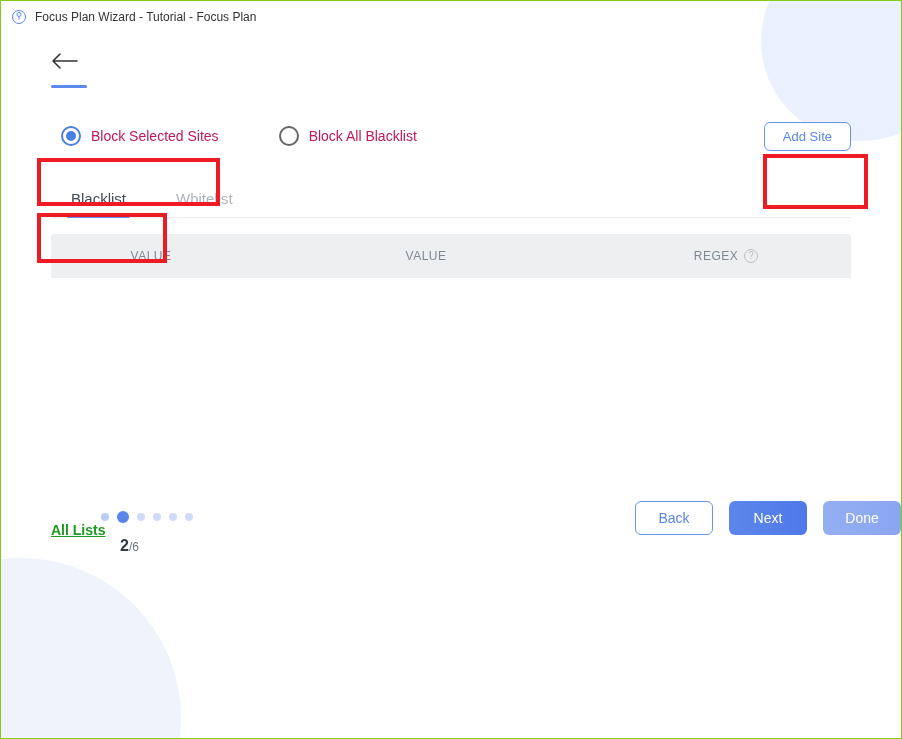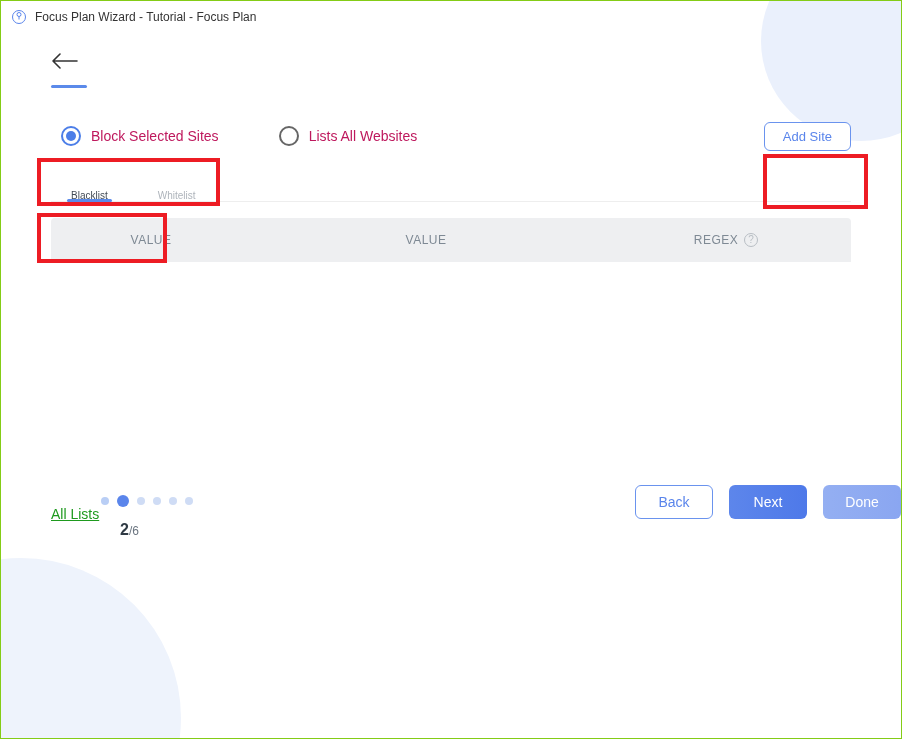--- a/index.html
+++ b/index.html
@@ -22,33 +22,33 @@
   .radio-item.selected .dot { width: 10px; height: 10px; background: #4c7ee8; border-radius: 50%; }
   .radio-item .label { font-size: 14px; color: #be185d; }
   .add-site-btn { margin-left: auto; border: 1px solid #6a93ee; color: #5a85eb; background: #fff; border-radius: 6px; padding: 6px 18px; font-size: 13px; cursor: pointer; }
 
   .highlight-red { position: absolute; border: 4px solid #ed1c24; pointer-events: none; z-index: 50; }
   .hl1 { left: 36px; top: 157px; width: 183px; height: 48px; }
   .hl2 { left: 36px; top: 212px; width: 130px; height: 50px; }
   .hl3 { left: 762px; top: 153px; width: 105px; height: 55px; }
 
   .tabs { display: flex; gap: 50px; border-bottom: 1px solid #eee; padding: 0 20px; }
-  .tab { font-size: 10px; color: #aeb4bb; padding: 8px 0 0; cursor: pointer; position: relative; }
+  .tab { font-size: 15px; color: #aeb4bb; padding: 8px 0 10px; cursor: pointer; position: relative; }
   .tab.active { color: #414a55; }
   .tab.active::after { content: ""; position: absolute; left: -4px; right: -4px; bottom: -1px; height: 3px; background: #5b8aea; border-radius: 2px; }
 
   .table-wrap { margin-top: 16px; border-radius: 4px; overflow: hidden; background: #fff; }
   .table-header { background: #eeeff1; height: 44px; display: flex; align-items: center; color: #7e8994; font-size: 12px; letter-spacing: 0.5px; }
   .th-type  { flex: 0 0 200px; text-align: center; }
   .th-value { flex: 1; text-align: center; }
   .th-regex { flex: 0 0 250px; text-align: center; display: flex; align-items: center; justify-content: center; gap: 6px; }
   .qmark { width: 14px; height: 14px; border: 1px solid #b8bec4; border-radius: 50%; font-size: 10px; line-height: 12px; color: #b8bec4; display: inline-flex; align-items: center; justify-content: center; }
   .table-body { height: 230px; background: #fff; }
 
-  .all-lists { margin-top: 14px; color: #1e9a1e; font-size: 14px; font-weight: 400; text-decoration: underline; cursor: pointer; display: inline-block; }
+  .all-lists { margin-top: 14px; color: #1e9a1e; font-size: 14px; font-weight: 700; text-decoration: underline; cursor: pointer; display: inline-block; }
 
   .footer { position: absolute; left: 50px; right: 50px; bottom: 28px; }
   .step-dots { display: flex; align-items: center; gap: 8px; margin-bottom: 14px; }
   .d { width: 8px; height: 8px; border-radius: 50%; background: #cfdcf5; }
   .d.past { background: #b9cef5; }
   .d.current { width: 12px; height: 12px; background: #5a85eb; }
   .step-count { font-size: 16px; color: #2f3a44; font-weight: 600; margin-left: 19px; }
   .step-count .total { font-size: 12px; color: #6b7580; font-weight: 400; }
 
   .buttons { position: absolute; right: 0; bottom: 20px; display: flex; gap: 16px; }
@@ -98,21 +98,21 @@
     <div class="radio-row">
       <div class="radio-group">
         <div class="radio-item selected">
           <span class="circle">
               <span class="dot"></span>
             </span>
           <span class="label">Block Selected Sites</span>
         </div>
         <div class="radio-item">
           <span class="circle"></span>
-          <span class="label">Lists All Websites</span>
+          <span class="label">Block All Blacklist</span>
         </div>
       </div>
       <button class="add-site-btn">Add Site</button>
     </div>
 
     <div class="tabs">
       <div class="tab active">Blacklist</div>
       <div class="tab">Whitelist</div>
     </div>
 

